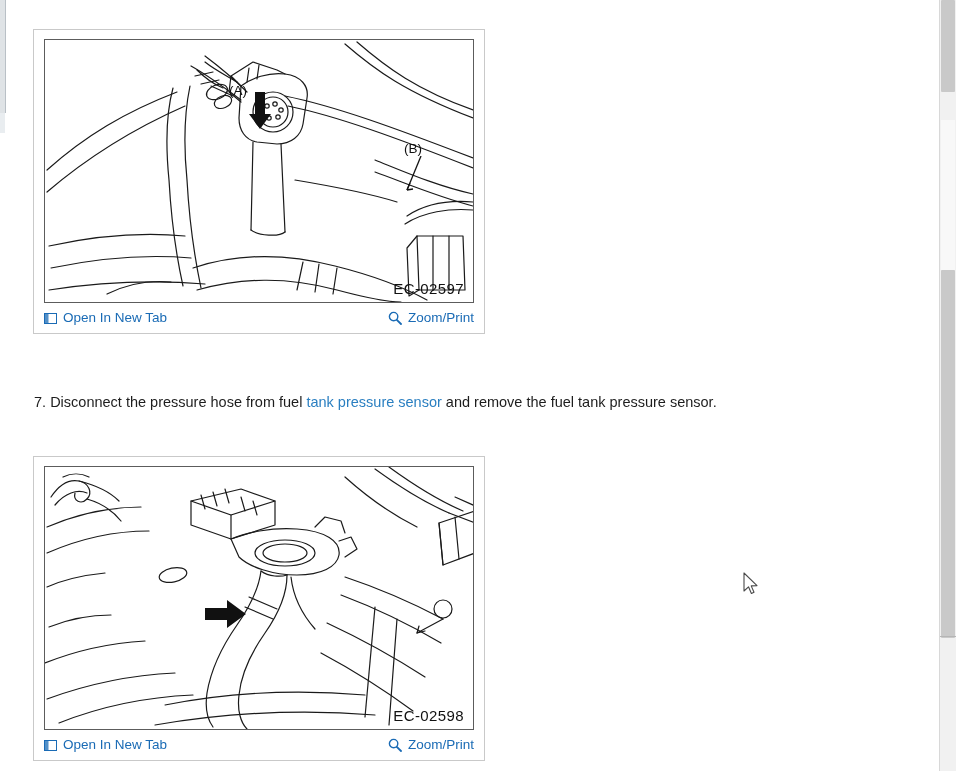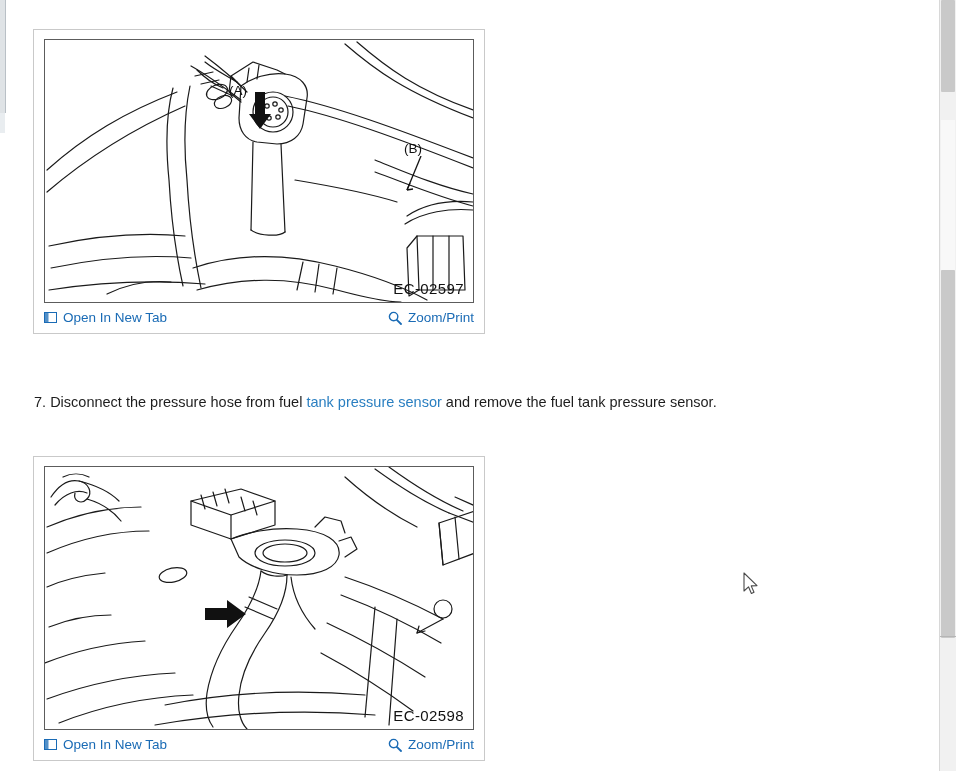--- a/index.html
+++ b/index.html
@@ -110,21 +110,21 @@
     position: relative;
     height: 30px;
     padding: 0 10px;
     display: flex;
     align-items: center;
     justify-content: space-between;
     box-sizing: border-box;
   }
   .tool-link {
     display: flex;
-    align-items: flex-start;
+    align-items: center;
     gap: 6px;
     color: #1a6bb5;
     font-size: 13.5px;
     text-decoration: none;
     cursor: pointer;
     line-height: 1;
   }
   .tool-link .lbl { text-decoration: none; }
   .icon-newtab svg, .icon-zoom svg { display: block; }
 

